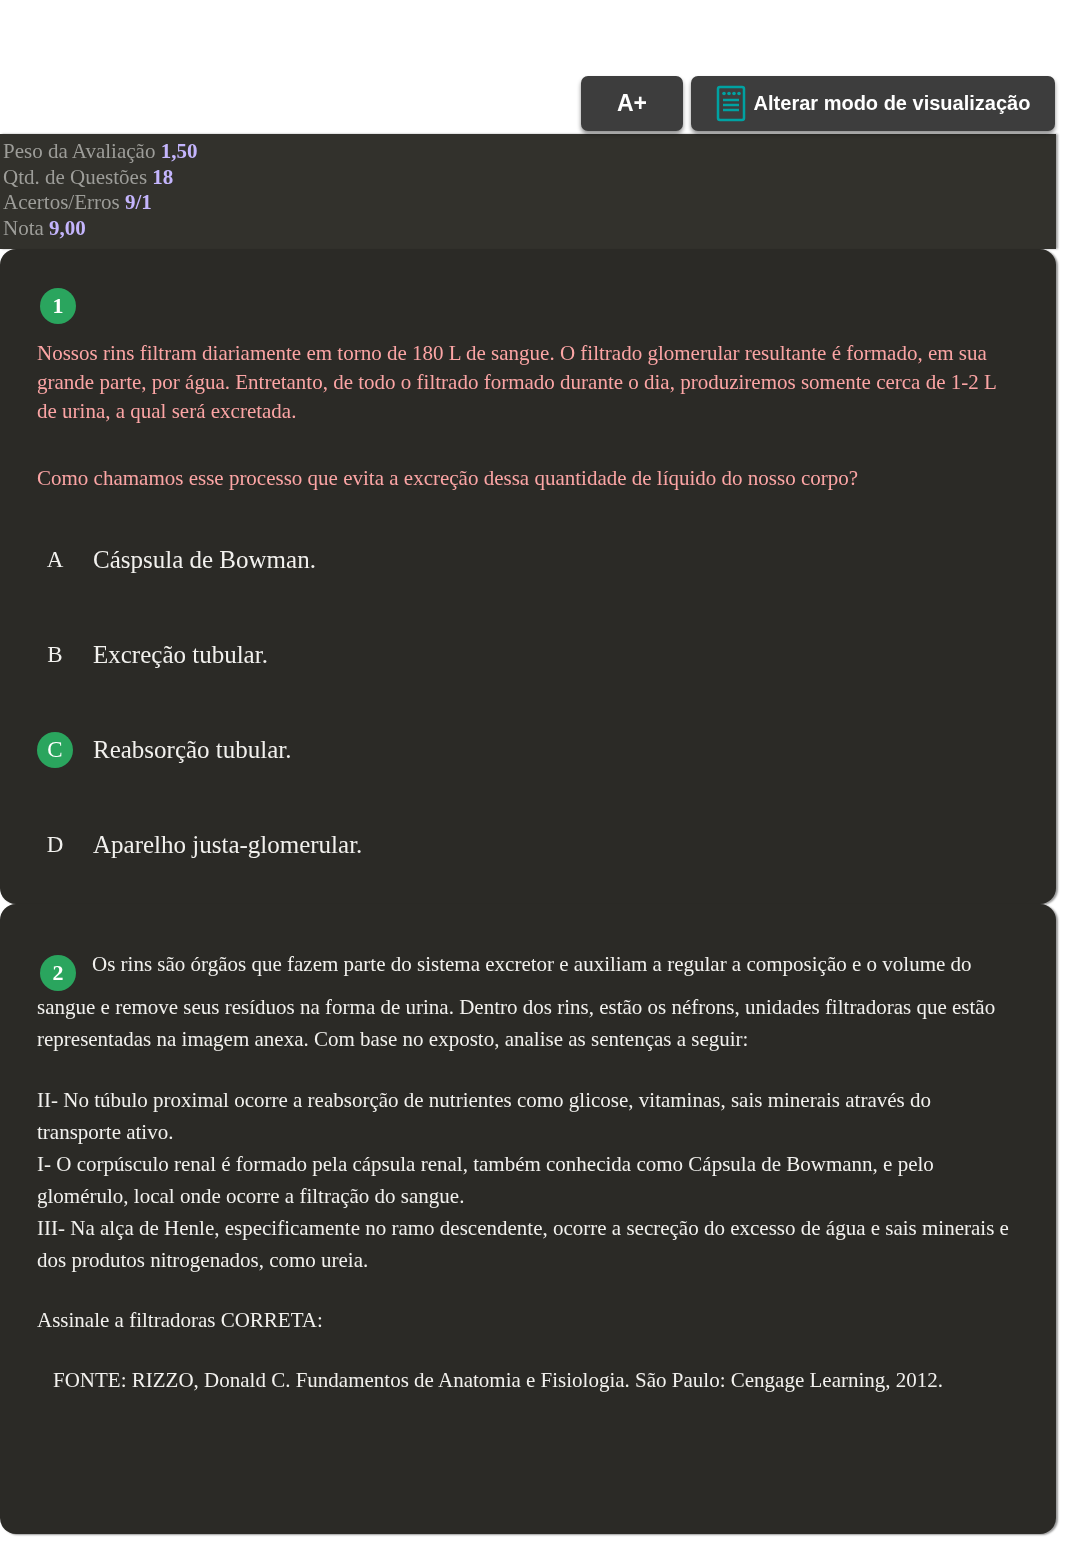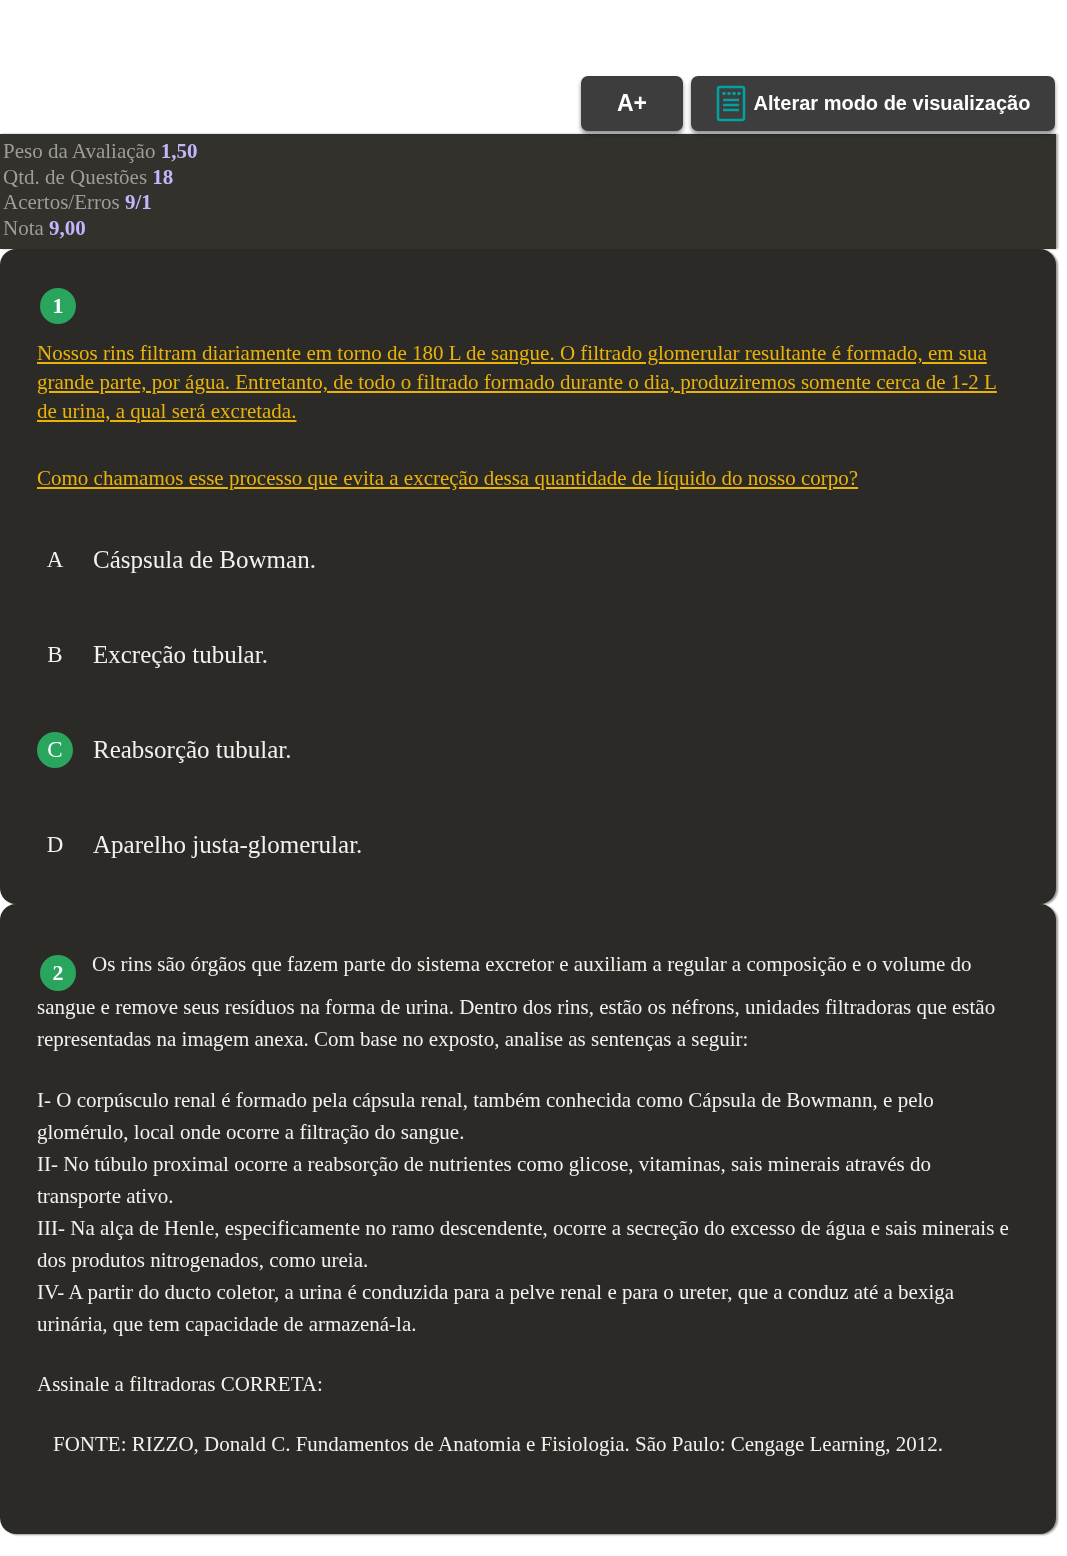--- a/index.html
+++ b/index.html
@@ -44,21 +44,21 @@
     width:36px; height:36px; border-radius:50%;
     background:#2aa55e; color:#ffffff;
     display:flex; align-items:center; justify-content:center;
     font-size:22px; font-weight:bold;
   }
   .q-badge-block { margin-left:3px; }
   .q-badge-inline {
     display:inline-flex; vertical-align:-9px; margin-left:3px; margin-right:16px;
   }
 
-  .q-text { font-size:21px; line-height:29px; color:#eab308;text-decoration:underline; }
+  .q-text { font-size:21px; line-height:29px; color:#fca5a5; }
   .card-q1 .q-text-1 { margin-top:15px; }
   .card-q1 .q-text-2 { margin-top:38px; }
 
   .options { margin-top:49px; }
   .option-row { display:flex; align-items:center; height:36px; margin-bottom:59px; }
   .opt-letter {
     width:36px; height:36px; flex:0 0 36px;
     display:flex; align-items:center; justify-content:center;
     font-size:23px; color:#f2f1ee; border-radius:50%;
   }
@@ -138,24 +138,23 @@
       </div>
     </div>
   </div>
 
   <div class="card card-q2">
     <p class="q2-para">
       <span class="q-badge q-badge-inline">2</span><span>Os rins são órgãos que fazem parte do sistema excretor e auxiliam a regular a composição e o volume do sangue e remove seus resíduos na forma de urina. Dentro dos rins, estão os néfrons, unidades filtradoras que estão representadas na imagem anexa. Com base no exposto, analise as sentenças a seguir:</span>
     </p>
 
     <div class="q2-para q2-items">
+      <div>II- No túbulo proximal ocorre a reabsorção de nutrientes como glicose, vitaminas, sais minerais através do transporte ativo.</div>
       <div>I- O corpúsculo renal é formado pela cápsula renal, também conhecida como Cápsula de Bowmann, e pelo glomérulo, local onde ocorre a filtração do sangue.</div>
-      <div>II- No túbulo proximal ocorre a reabsorção de nutrientes como glicose, vitaminas, sais minerais através do transporte ativo.</div>
       <div>III- Na alça de Henle, especificamente no ramo descendente, ocorre a secreção do excesso de água e sais minerais e dos produtos nitrogenados, como ureia.</div>
-      <div>IV- A partir do ducto coletor, a urina é conduzida para a pelve renal e para o ureter, que a conduz até a bexiga urinária, que tem capacidade de armazená-la.</div>
     </div>
 
     <p class="q2-para q2-assinale">Assinale a filtradoras CORRETA:</p>
 
     <p class="q2-para q2-fonte">FONTE: RIZZO, Donald C. Fundamentos de Anatomia e Fisiologia. São Paulo: Cengage Learning, 2012.</p>
   </div>
 
 </div>
 
 </body></html>

